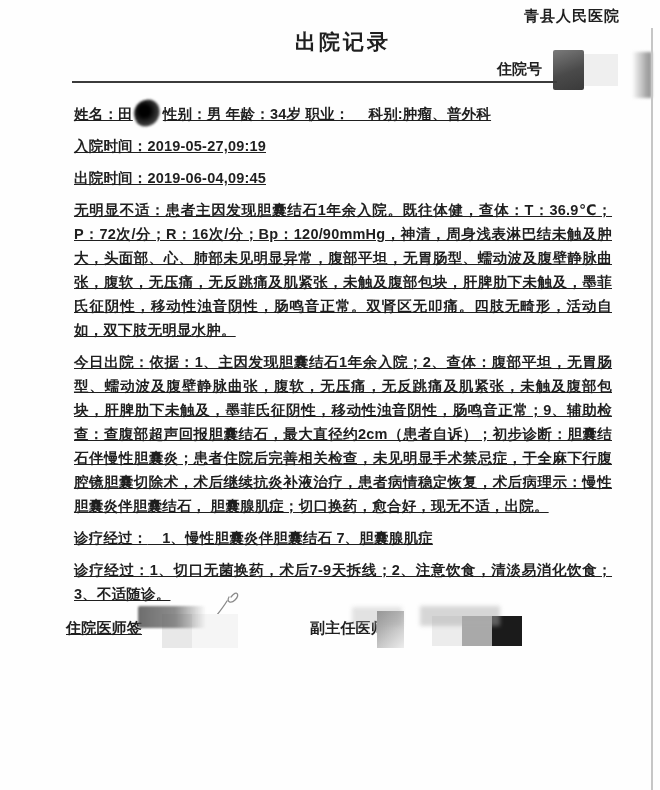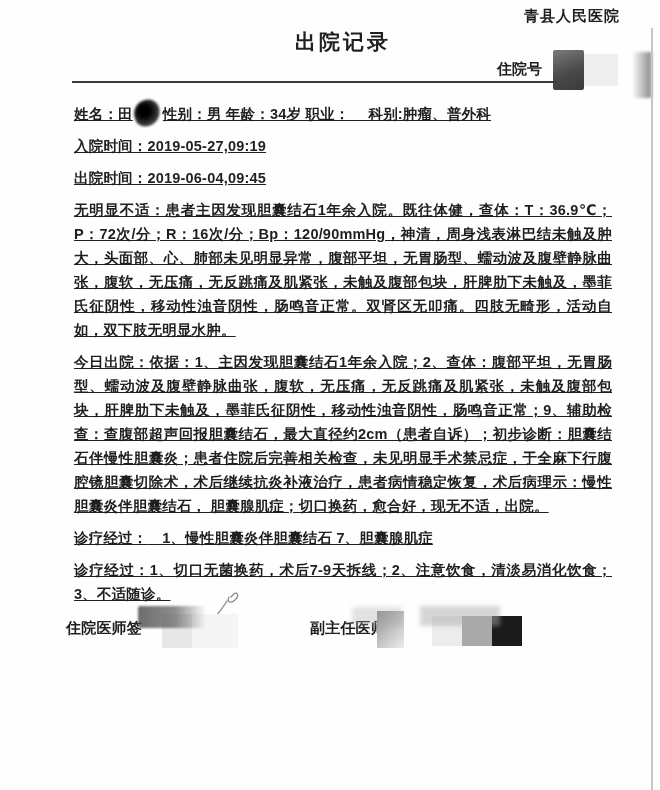--- a/index.html
+++ b/index.html
@@ -67,21 +67,21 @@
   
   .content{
     position:absolute;left:66px;top:92px;width:554px;
     font-size:14.5px;line-height:24px;text-align:justify;
     word-break:break-all;letter-spacing:0.2px;
   }
   .content p{margin:8px;text-decoration:underline;}
   .row{margin-bottom:4px !important;}
   
   .sig-row{position:relative;height:44px;margin-top:4px !important;}
-  .sig-label-res{position:absolute;left:0;top:2px;font-size:15px;white-space:nowrap;}
+  .sig-label-res{position:absolute;left:0;top:2px;font-size:15px;white-space:nowrap;text-decoration:underline;}
   .sig-label-dep{position:absolute;left:244px;top:2px;font-size:15px;white-space:nowrap;}
   .sig-box{position:absolute;top:0;}
   .res-box-1{left:96px;width:30px;height:34px;background:#e8e8e8;}
   .res-box-2{left:126px;width:46px;height:34px;background:#f5f5f5;}
   .dep-redact{
     left:311px;top:-3px;width:27px;height:37px;
     background:linear-gradient(135deg,#8f8f8f 0%,#c9c9c9 60%,#ededed 100%);
     filter:blur(0.5px);
   }
   .dep-box-1{left:366px;top:2px;width:30px;height:30px;background:#ececec;}

